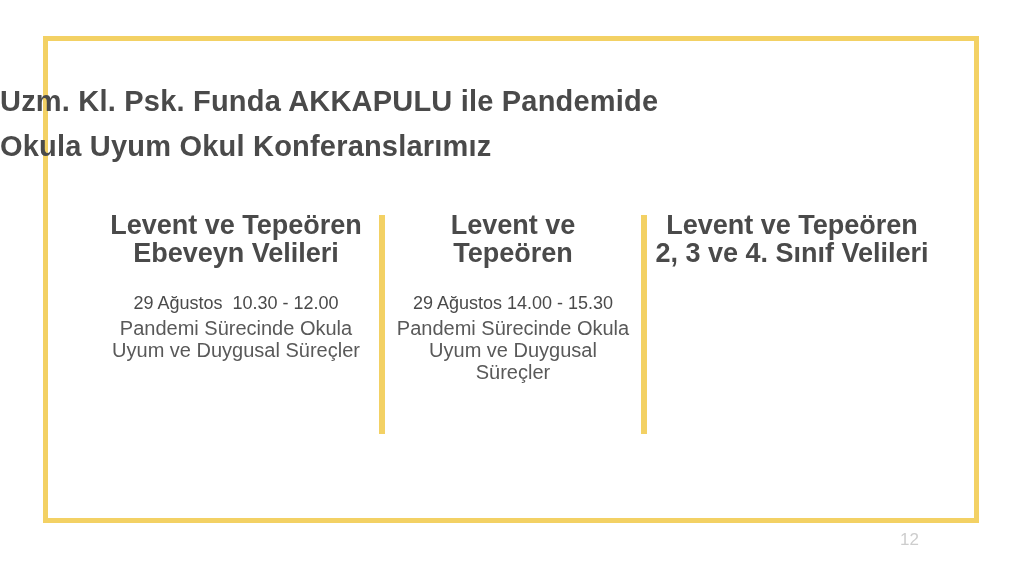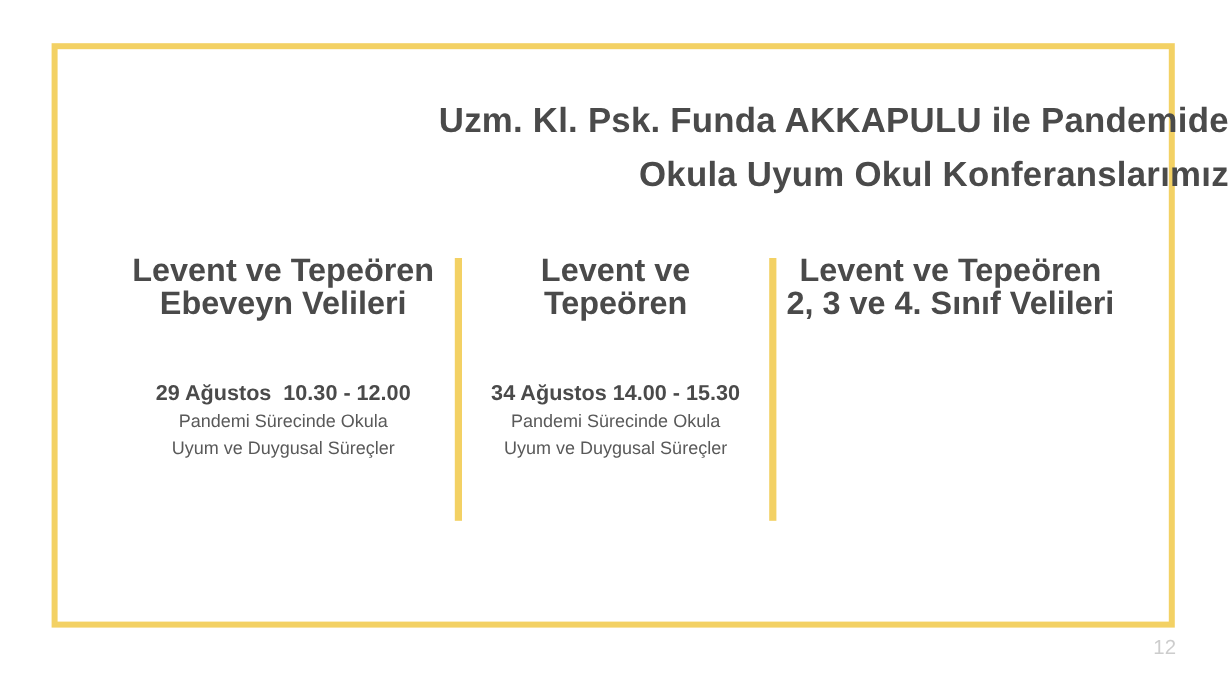--- a/index.html
+++ b/index.html
@@ -21,21 +21,21 @@
     position:absolute;
     left:43px;top:36px;
     width:936px;height:487px;
     border:5px solid var(--accent);
     background:transparent;
   }
   .title{
     position:absolute;
     top:79px;left:0;
     width:1024px;
-    text-align:right;
+    text-align:left;
     font-weight:bold;
     font-size:29px;
     line-height:45px;
     color:var(--text);
     letter-spacing:0.2px;
   }
   .col{
     position:absolute;
     top:211px;
     text-align:center;
@@ -44,48 +44,47 @@
   .col-2{left:390px;width:246px;}
   .col-3{left:652px;width:280px;}
   .col-header{
     font-weight:bold;
     font-size:27px;
     line-height:28px;
     color:var(--text);
     height:56px;
   }
   .col-date{
-    margin-top:49px;
-    font-weight:bold;
+    margin-top:25px;
+    font-weight:normal;
     font-size:18px;
     line-height:23px;
     color:var(--text);
     white-space:pre-wrap;
   }
   .col-desc{
     margin-top:2px;
-    font-size:15px;
+    font-size:20px;
     line-height:22px;
     color:var(--muted);
   }
   .divider{
     position:absolute;
     top:215px;
     width:6px;
     height:219px;
     background:var(--accent);
   }
   .divider-1{left:379px;}
   .divider-2{left:641px;}
   .page-number{
     position:absolute;
     top:530px;
     left:900px;
     width:80px;
-    text-align:right;
     font-size:17px;
     color:var(--pagenum);
   }
 </style>
 </head>
 <body>
 
 <div class="slide">
 
   <div class="frame"></div>
@@ -106,21 +105,21 @@
       <div>Uyum ve Duygusal Süreçler</div>
     </div>
   </div>
 
   <div class="divider divider-1"></div>
 
   <div class="col col-2">
     <div class="col-header">
       <div>Levent ve Tepeören</div>
     </div>
-    <div class="col-date">34 Ağustos 14.00 - 15.30</div>
+    <div class="col-date">29 Ağustos 14.00 - 15.30</div>
     <div class="col-desc">
       <div>Pandemi Sürecinde Okula</div>
       <div>Uyum ve Duygusal Süreçler</div>
     </div>
   </div>
 
   <div class="divider divider-2"></div>
 
   <div class="col col-3">
     <div class="col-header">

